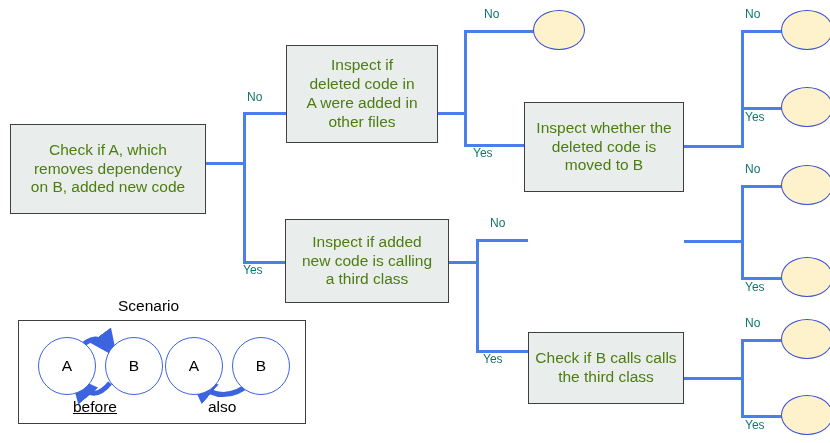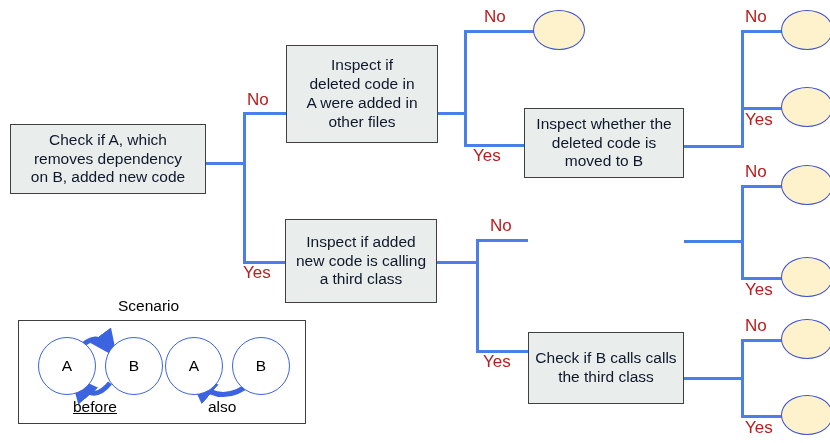--- a/index.html
+++ b/index.html
@@ -17,21 +17,21 @@
   
   .node{
     position:absolute;
     box-sizing:border-box;
     background:#e9eeed;
     border:1.6px solid #3f3f3f;
     display:flex;
     align-items:center;
     justify-content:center;
     text-align:center;
-    color:#0f172a;
+    color:#4d7c0f;
     font-size:15.5px;
     line-height:1.22;
     padding:2px 4px;
     white-space:pre-line;
     z-index:3;
   }
   
   .leaf{
     position:absolute;
     box-sizing:border-box;
@@ -44,22 +44,22 @@
   .ln{
     position:absolute;
     background:#4a7fea;
     z-index:1;
   }
   .ln.h{height:2.6px;}
   .ln.v{width:2.6px;}
   
   .elabel{
     position:absolute;
-    font-size:17px;
-    color:#b91c1c;
+    font-size:12px;
+    color:#0f766e;
     white-space:nowrap;
     z-index:4;
   }
   
   .sc-title{
     position:absolute;
     font-size:15.5px;
     color:#000;
     white-space:nowrap;
     z-index:4;
@@ -119,34 +119,34 @@
   <div class="ln h" style="left:684px;top:240px;width:60px;"></div>
   <div class="ln v" style="left:741px;top:185px;height:94px;"></div>
   <div class="ln h" style="left:741px;top:185px;width:44px;"></div>
   <div class="ln h" style="left:741px;top:277px;width:44px;"></div>
 
   <div class="ln h" style="left:684px;top:377px;width:60px;"></div>
   <div class="ln v" style="left:741px;top:339px;height:78px;"></div>
   <div class="ln h" style="left:741px;top:339px;width:44px;"></div>
   <div class="ln h" style="left:741px;top:415px;width:44px;"></div>
 
-  <div class="node" style="left:10px;top:124px;width:196px;height:70px;">Check if A, which
+  <div class="node" style="left:10px;top:124px;width:196px;height:90px;">Check if A, which
 removes dependency
 on B, added new code</div>
 
   <div class="node" style="left:286px;top:45px;width:152px;height:98px;">Inspect if
 deleted code in
 A were added in
 other files</div>
 
-  <div class="node" style="left:524px;top:108px;width:160px;height:70px;">Inspect whether the
+  <div class="node" style="left:524px;top:102px;width:160px;height:90px;">Inspect whether the
 deleted code is
 moved to B</div>
 
-  <div class="node" style="left:285px;top:219px;width:152px;height:84px;">Inspect if added
+  <div class="node" style="left:285px;top:219px;width:164px;height:84px;">Inspect if added
 new code is calling
 a third class</div>
 
 
   <div class="node" style="left:528px;top:332px;width:156px;height:72px;">Check if B calls calls
 the third class</div>
 
   <div class="leaf" style="left:533px;top:10px;width:52px;height:40px;"></div>
   <div class="leaf" style="left:781px;top:10px;width:52px;height:40px;"></div>
   <div class="leaf" style="left:781px;top:87px;width:52px;height:40px;"></div>

